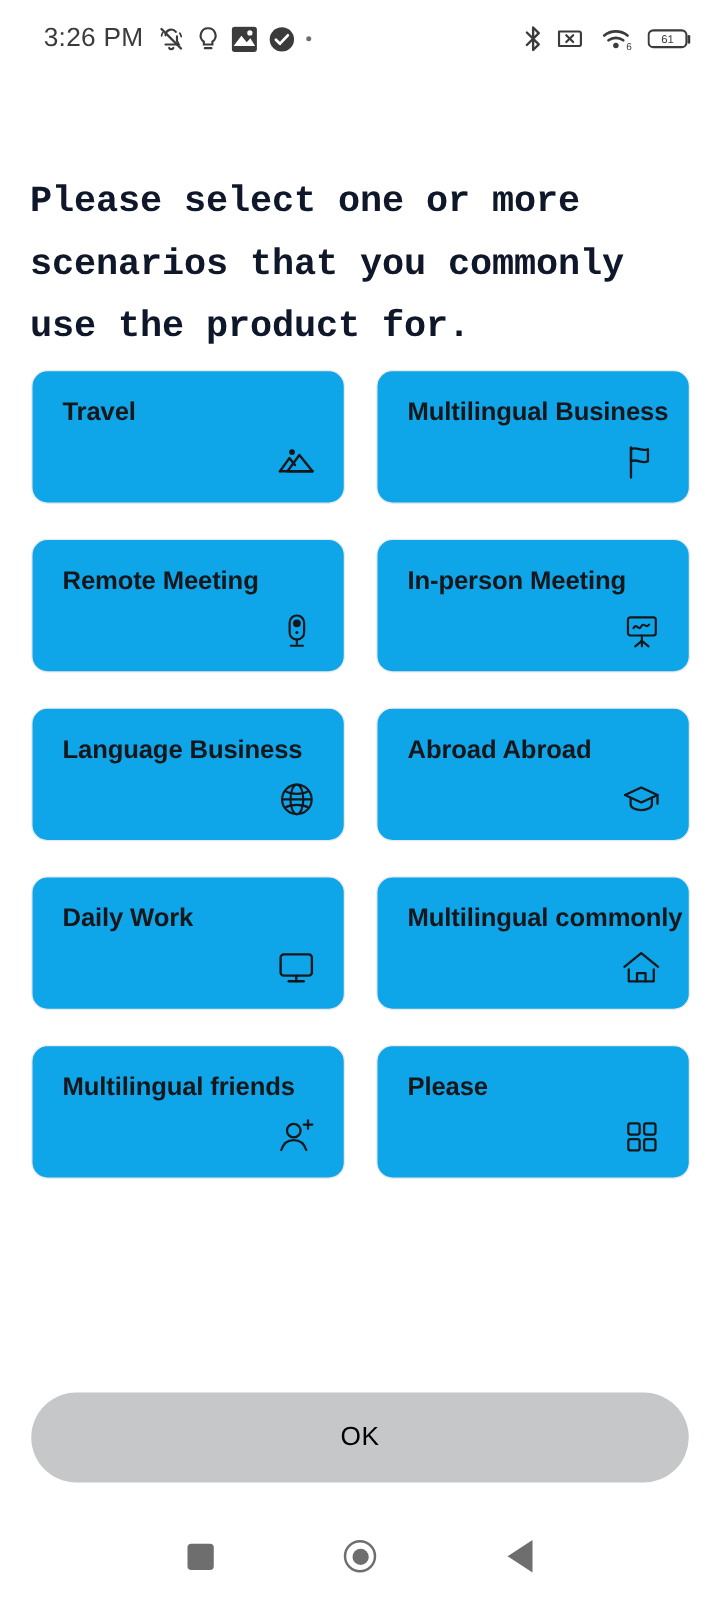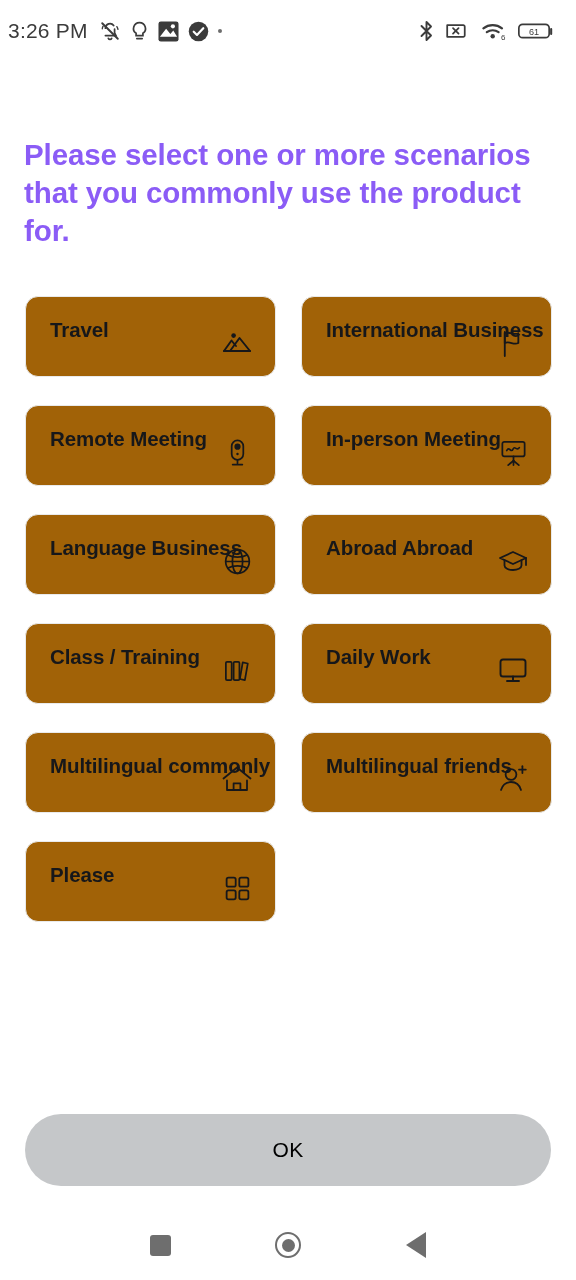--- a/index.html
+++ b/index.html
@@ -8,49 +8,49 @@
     background:#ffffff;
     font-family:"Liberation Sans", sans-serif;
     overflow:hidden;
   }
   body { position:relative; }
 
   
   .statusbar{
     position:absolute; top:0; left:0; width:576px; height:62px;
     display:flex; align-items:center; justify-content:space-between;
-    padding:0 22px 0 8px;
+    padding:0 22px 0 35px;
   }
   .sb-left{ display:flex; align-items:center; gap:9px; }
   .sb-right{ display:flex; align-items:center; gap:11px; }
   .sb-time{
     font-size:21px; font-weight:400; color:#3b3b3b;
     letter-spacing:.2px; margin-right:2px;
   }
   .sb-ico{ display:block; line-height:0; }
   .sb-dot{ width:4px; height:4px; border-radius:50%; background:#6d6d6d; }
 
   
   .heading{
     position:absolute; top:136px; left:24px; width:528px;
-    font-size:29.5px; font-weight:700; line-height:38px;
-    color:#8b5cf6; letter-spacing:-0.1px;
+    font-size:29.5px; font-weight:700; line-height:50px;
+    color:#0f172a; letter-spacing:-0.1px;font-family:Liberation Mono, monospace;
   }
 
   
   .grid{
     position:absolute; top:296px; left:25px;
     width:600px;               
     display:flex; flex-wrap:wrap;
     column-gap:25px; row-gap:28px;
   }
   .card{
-    width:251px; height:81px;
+    width:251px; height:107px;
     border:1px solid #e9eaeb; border-radius:13px;
-    background:#a16207;
+    background:#0ea5e9;
     position:relative;
     overflow:hidden;
     flex:0 0 auto;
   }
   .card-label{
     position:absolute; top:21px; left:24px;
     font-size:20.5px; font-weight:700; color:#16171a;
     white-space:nowrap; letter-spacing:-0.1px;
   }
   .card-icon{
@@ -178,21 +178,21 @@
       <svg width="32" height="32" viewBox="0 0 32 32" fill="none" stroke="#16171a" stroke-width="1.9" stroke-linejoin="round" stroke-linecap="round">
         <path d="M3 24 L10.5 13.5 L15 19"></path>
         <path d="M9 24 L18.5 11 L29 24 Z"></path>
         <path d="M3 24 H29"></path>
         <circle cx="12.6" cy="8.6" r="2.3" fill="#16171a" stroke="none"></circle>
       </svg>
     </span>
   </div>
 
   <div class="card">
-    <span class="card-label">International Business</span>
+    <span class="card-label">Multilingual Business</span>
     <span class="card-icon">
       <svg width="31" height="31" viewBox="0 0 32 32" fill="none" stroke="#16171a" stroke-width="1.9" stroke-linejoin="round" stroke-linecap="round">
         <line x1="7" y1="4" x2="7" y2="29"></line>
         <path d="M7 5.5 c5-2.5 9 2.5 14 0 v10 c-5 2.5 -9 -2.5 -14 0 z"></path>
       </svg>
     </span>
   </div>
 
   <div class="card">
     <span class="card-label">Remote Meeting</span>
@@ -238,30 +238,20 @@
     <span class="card-label">Abroad Abroad</span>
     <span class="card-icon">
       <svg width="32" height="32" viewBox="0 0 32 32" fill="none" stroke="#16171a" stroke-width="1.8" stroke-linejoin="round" stroke-linecap="round">
         <path d="M16 7 L29 13 L16 19 L3 13 Z"></path>
         <path d="M29 13 v7"></path>
         <path d="M7.5 15.2 v5.4 c0 2.6 4 4.4 8.5 4.4 s8.5 -1.8 8.5 -4.4 v-5.4"></path>
       </svg>
     </span>
   </div>
 
-  <div class="card">
-    <span class="card-label">Class / Training</span>
-    <span class="card-icon">
-      <svg width="31" height="31" viewBox="0 0 32 32" fill="none" stroke="#16171a" stroke-width="1.8" stroke-linejoin="round">
-        <rect x="4" y="7" width="6" height="19" rx="1.2"></rect>
-        <rect x="12" y="7" width="6" height="19" rx="1.2"></rect>
-        <path d="M21.4 7.6 L26.6 8.8 L23.6 26 L18.4 24.8 Z"></path>
-      </svg>
-    </span>
-  </div>
 
   <div class="card">
     <span class="card-label">Daily Work</span>
     <span class="card-icon">
       <svg width="32" height="32" viewBox="0 0 32 32" fill="none" stroke="#16171a" stroke-width="1.9" stroke-linejoin="round" stroke-linecap="round">
         <rect x="3.5" y="5.5" width="25" height="17" rx="2.6"></rect>
         <line x1="16" y1="22.5" x2="16" y2="27"></line>
         <line x1="10" y1="27" x2="22" y2="27"></line>
       </svg>
     </span>

